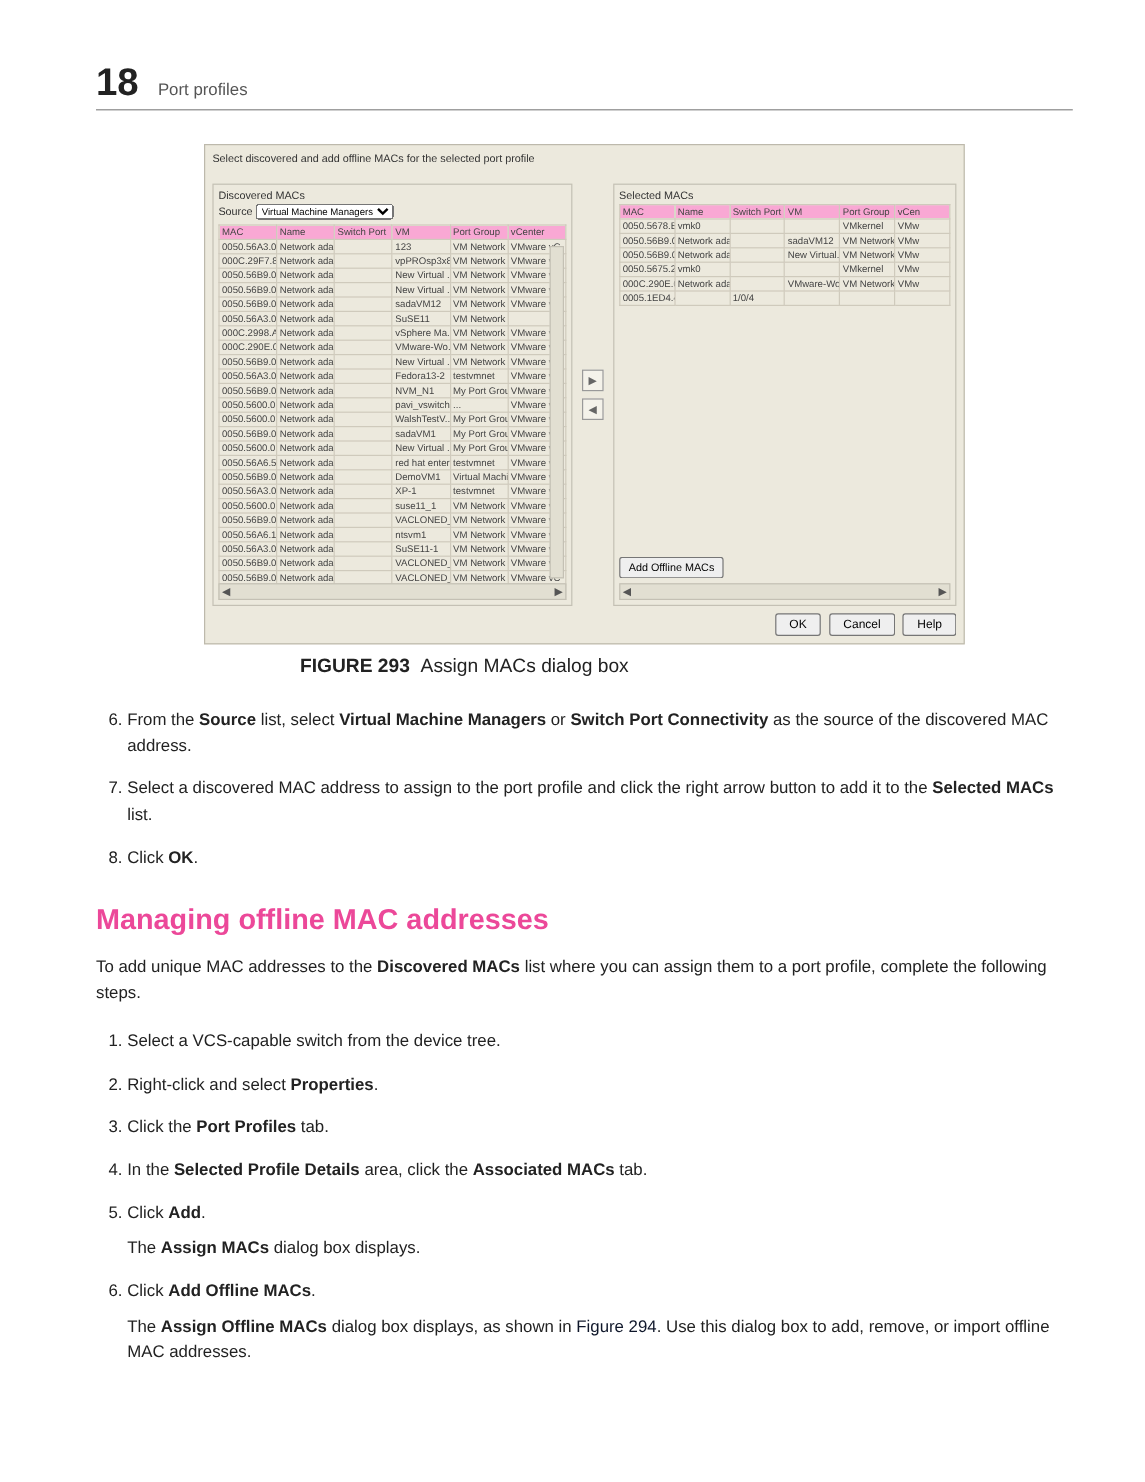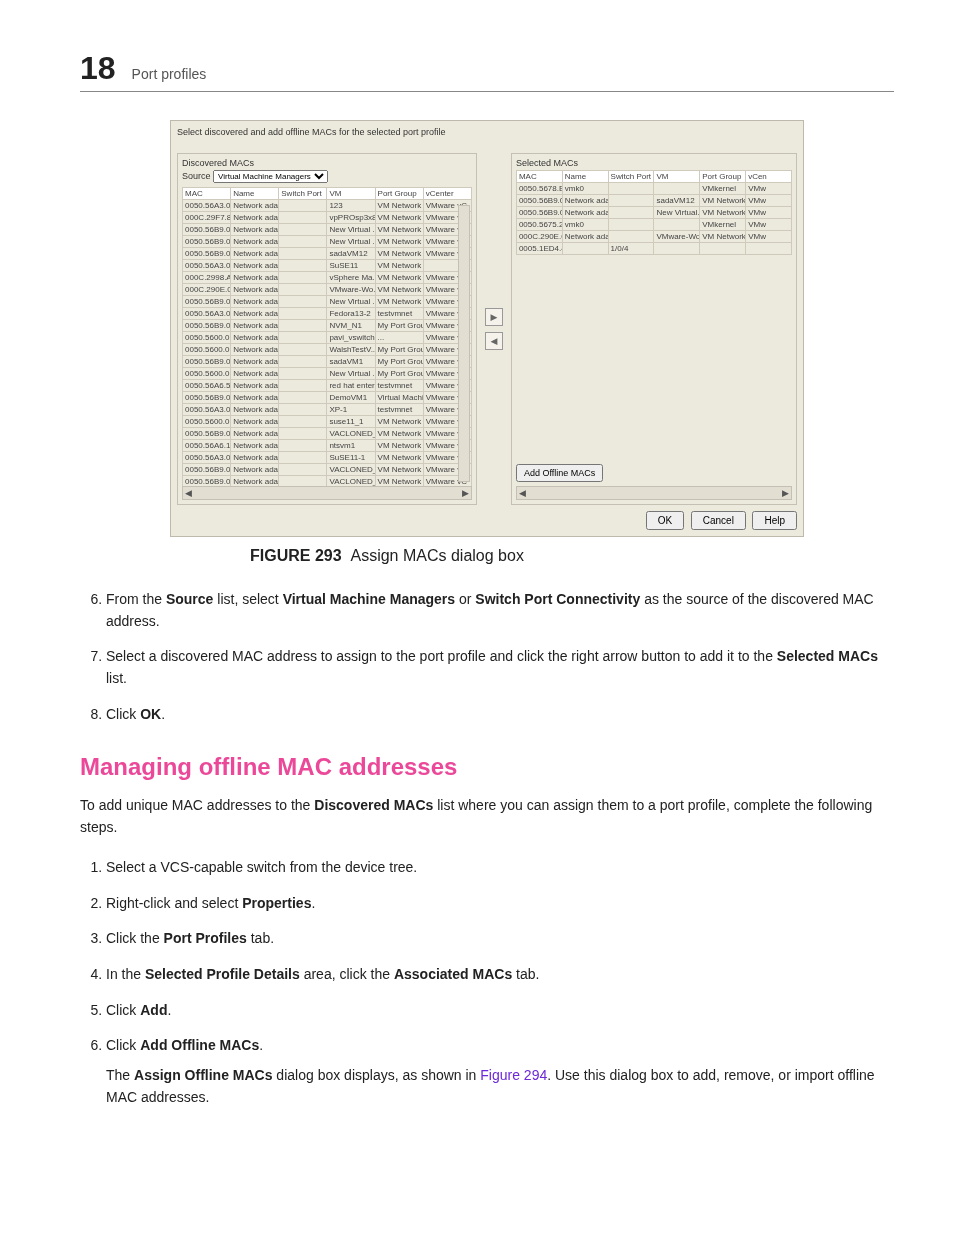--- a/index.html
+++ b/index.html
@@ -12,39 +12,39 @@
   .dlg-title{font-size:9px;margin-bottom:16px;}
   .panels{display:flex;gap:6px;}
   .panel{border:1px solid #c4c0b4;background:#ece9dd;padding:4px;flex:1;min-height:260px;position:relative;overflow:hidden;}
   .panel.left{flex:1.05;}
   .panel.right{flex:1;}
   .panel-title{font-size:9px;margin-bottom:2px;}
   .srcrow{margin:2px 0 4px 0;}
   .srcrow select{font-size:8px;}
   table.grid{border-collapse:collapse;width:100%;table-layout:fixed;}
   table.grid th,table.grid td{border:1px solid #cfcabc;font-size:8px;padding:1px 2px;white-space:nowrap;overflow:hidden;text-overflow:clip;color:#444;text-align:left;font-weight:normal;}
-  table.grid th{background:#ffffff;}
+  table.grid th{background:#f9a8d4;}
   .mover{display:flex;flex-direction:column;justify-content:center;gap:6px;padding:0 2px;}
   .mover button{width:18px;height:18px;font-size:9px;border:1px solid #999;background:#f4f2ea;color:#666;padding:0;}
   .hscroll{position:absolute;left:4px;right:4px;bottom:4px;height:12px;background:#e2dfd2;border:1px solid #c4c0b4;display:flex;justify-content:space-between;align-items:center;}
   .hscroll span{font-size:9px;padding:0 2px;color:#555;}
   .offline-btn{position:absolute;left:4px;bottom:22px;}
   .offline-btn button{font-size:9px;padding:2px 6px;}
   .btnrow{text-align:right;margin-top:6px;}
   .btnrow button{font-size:10px;padding:2px 10px;margin-left:4px;}
   
   .fig-cap{font-size:16px;margin:8px 0 24px 0;padding-left:170px;}
   .fig-cap .fl{font-weight:bold;}
   ol.steps{margin:0 0 28px 0;padding-left:26px;}
   ol.steps>li{font-size:14px;line-height:1.55;margin-bottom:14px;}
   ol.steps>li p{margin:8px 0 0 0;}
   h2.section{font-size:24px;font-weight:600;color:#ec4899;margin:10px 0 14px 0;}
   p.lead{font-size:14px;line-height:1.55;margin:0 0 18px 0;}
   .b{font-weight:bold;}
-  a.lk{color:#6d28d9;text-decoration:none;}
+  a.lk{color:#0f172a;text-decoration:none;}
   .vscroll-marker{position:absolute;right:2px;top:18px;width:10px;bottom:18px;background:#e2dfd2;border:1px solid #c4c0b4;}
 </style>
 </head>
 <body>
 
 <div class="page">
   <div class="hdr">
     <span class="chap-num">18</span>
     <span class="chap-title">Port profiles</span>
   </div>
@@ -380,16 +380,16 @@
   <h2 class="section">Managing offline MAC addresses</h2>
   <p class="lead">
     <span>To add unique MAC addresses to the </span><span class="b">Discovered MACs</span><span> list where you can assign them to a port profile, complete the following steps.</span>
   </p>
 
   <ol class="steps" id="steps-b" start="1">
       <li>Select a VCS-capable switch from the device tree.</li>
       <li>Right-click and select <span class="b">Properties</span>.</li>
       <li>Click the <span class="b">Port Profiles</span> tab.</li>
       <li>In the <span class="b">Selected Profile Details</span> area, click the <span class="b">Associated MACs</span> tab.</li>
-      <li>Click <span class="b">Add</span>.</li>
+      <li>Click <span class="b">Add</span>.<p>The <span class="b">Assign MACs</span> dialog box displays.</p></li>
       <li>Click <span class="b">Add Offline MACs</span>.<p>The <span class="b">Assign Offline MACs</span> dialog box displays, as shown in <a class="lk" href="#">Figure 294</a>. Use this dialog box to add, remove, or import offline MAC addresses.</p></li>
     </ol>
 </div>
 
 </body></html>

